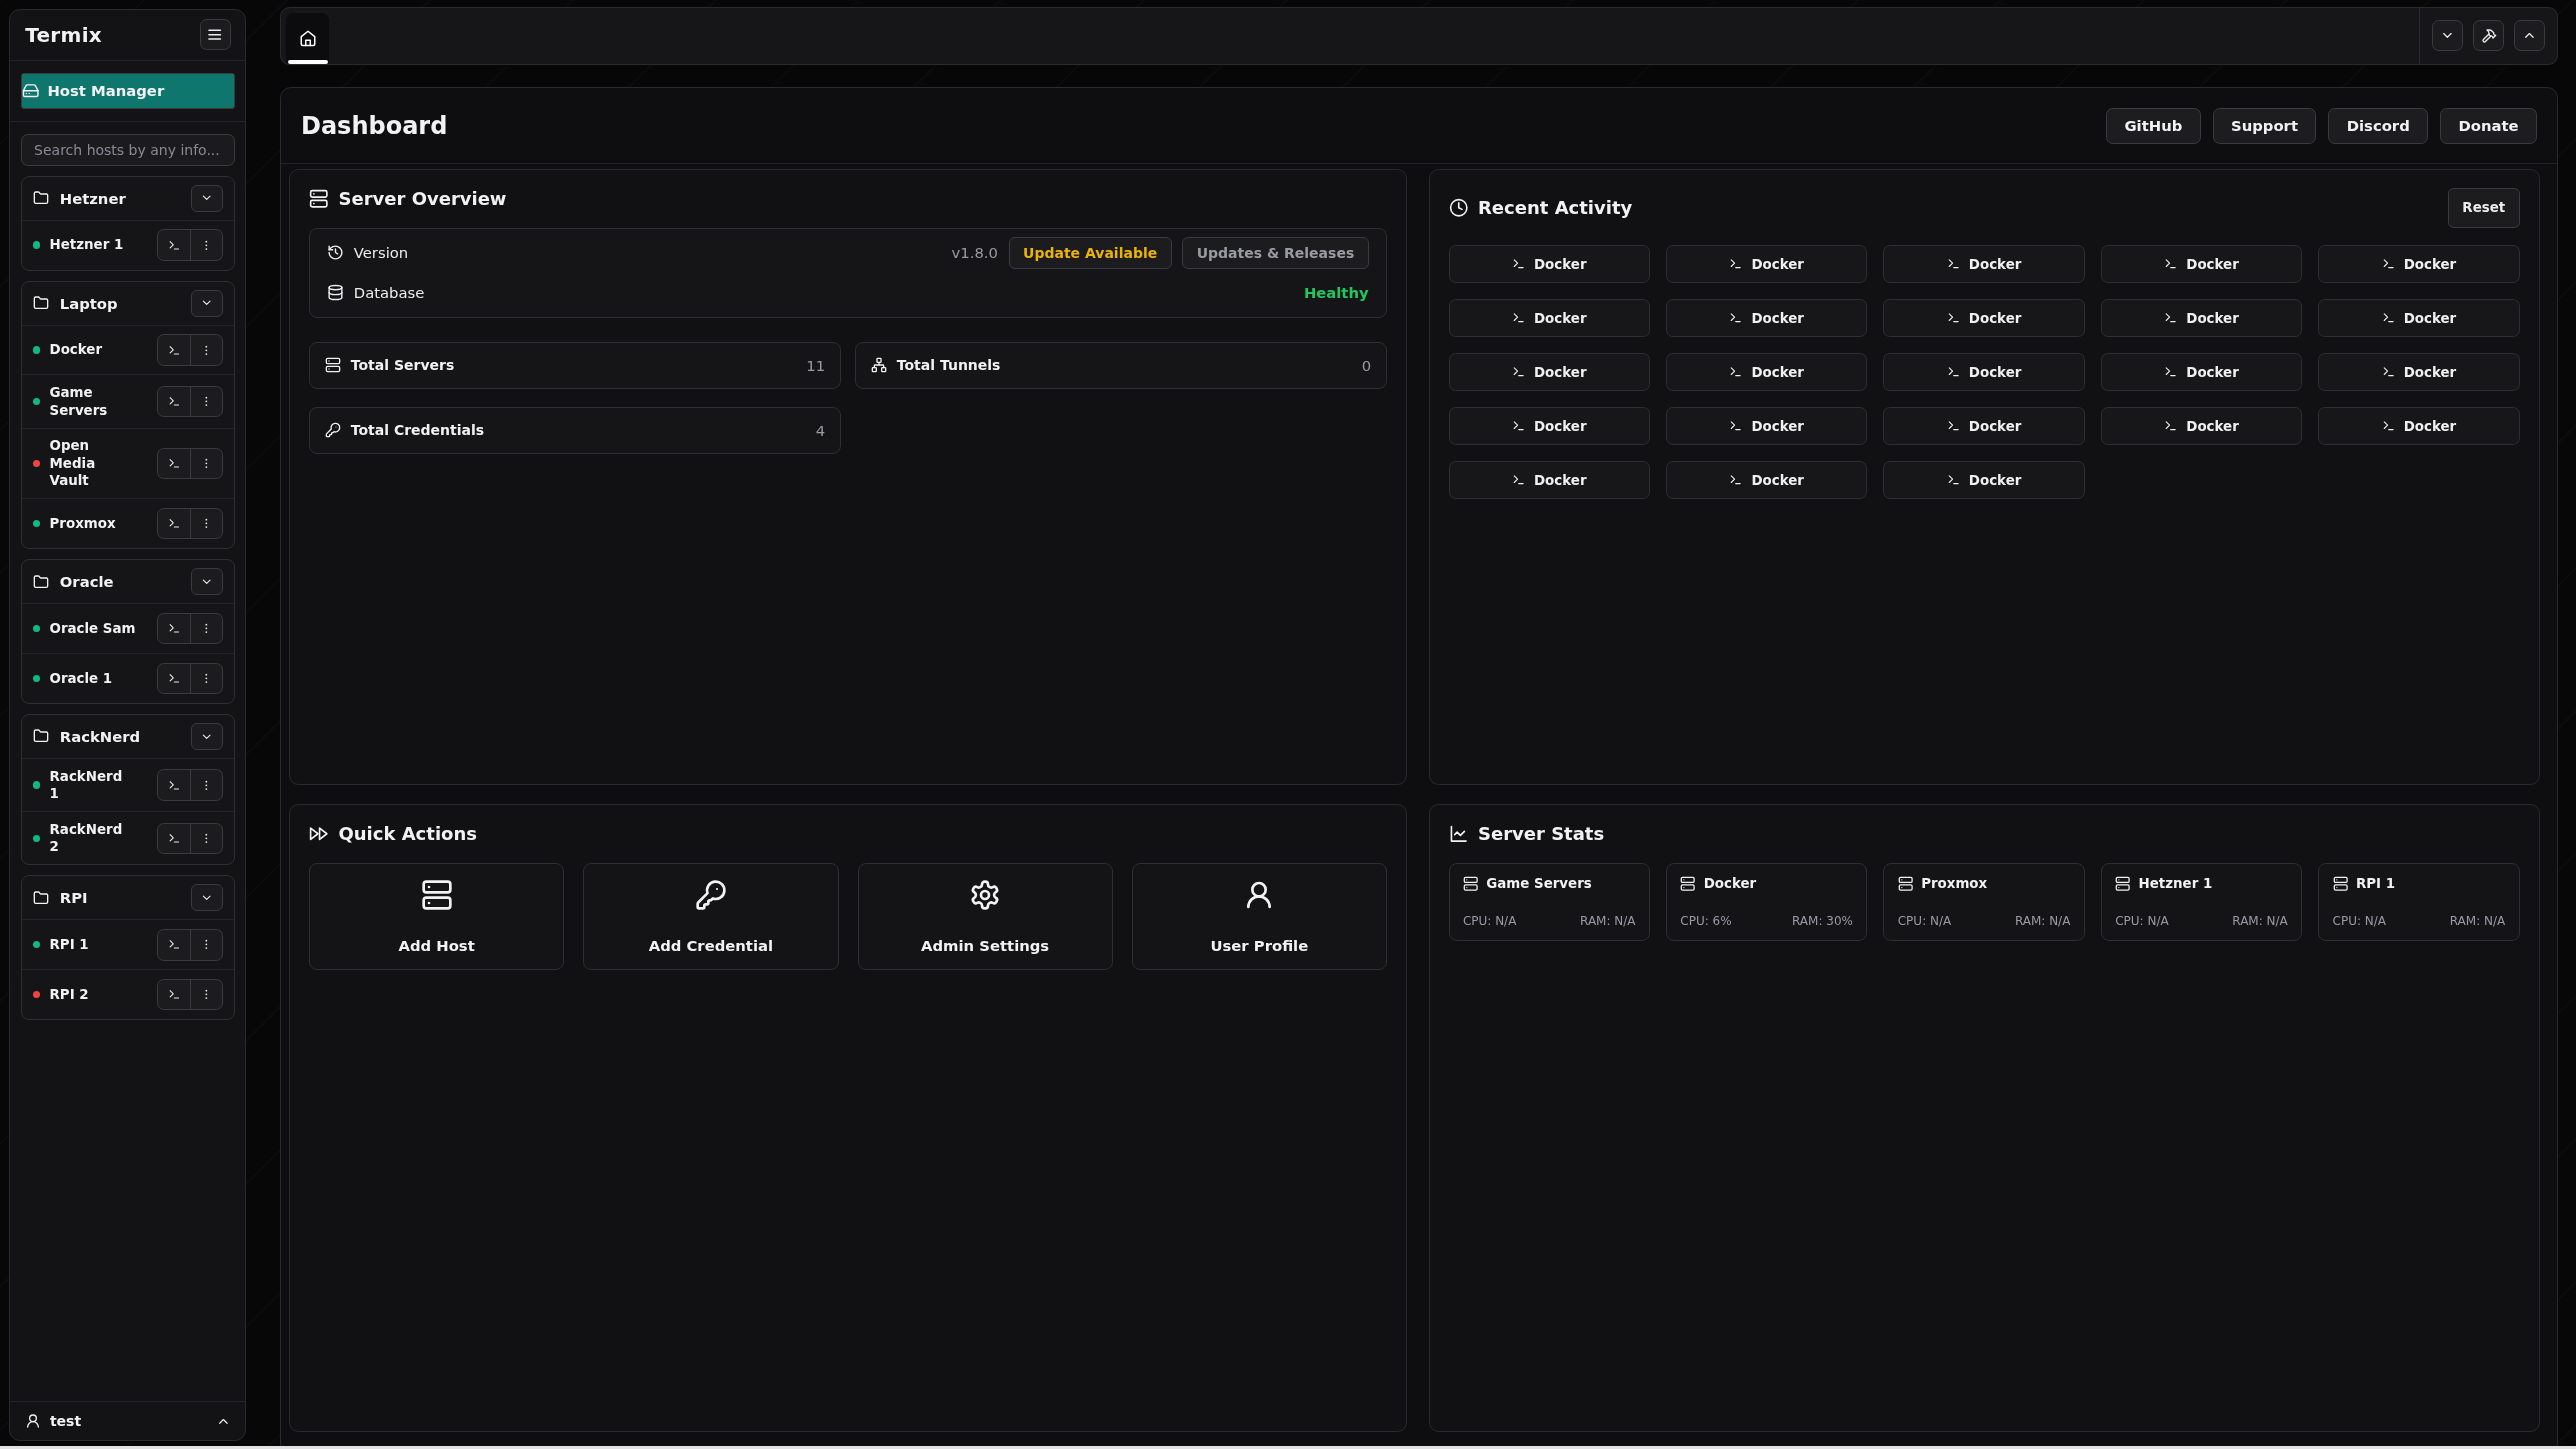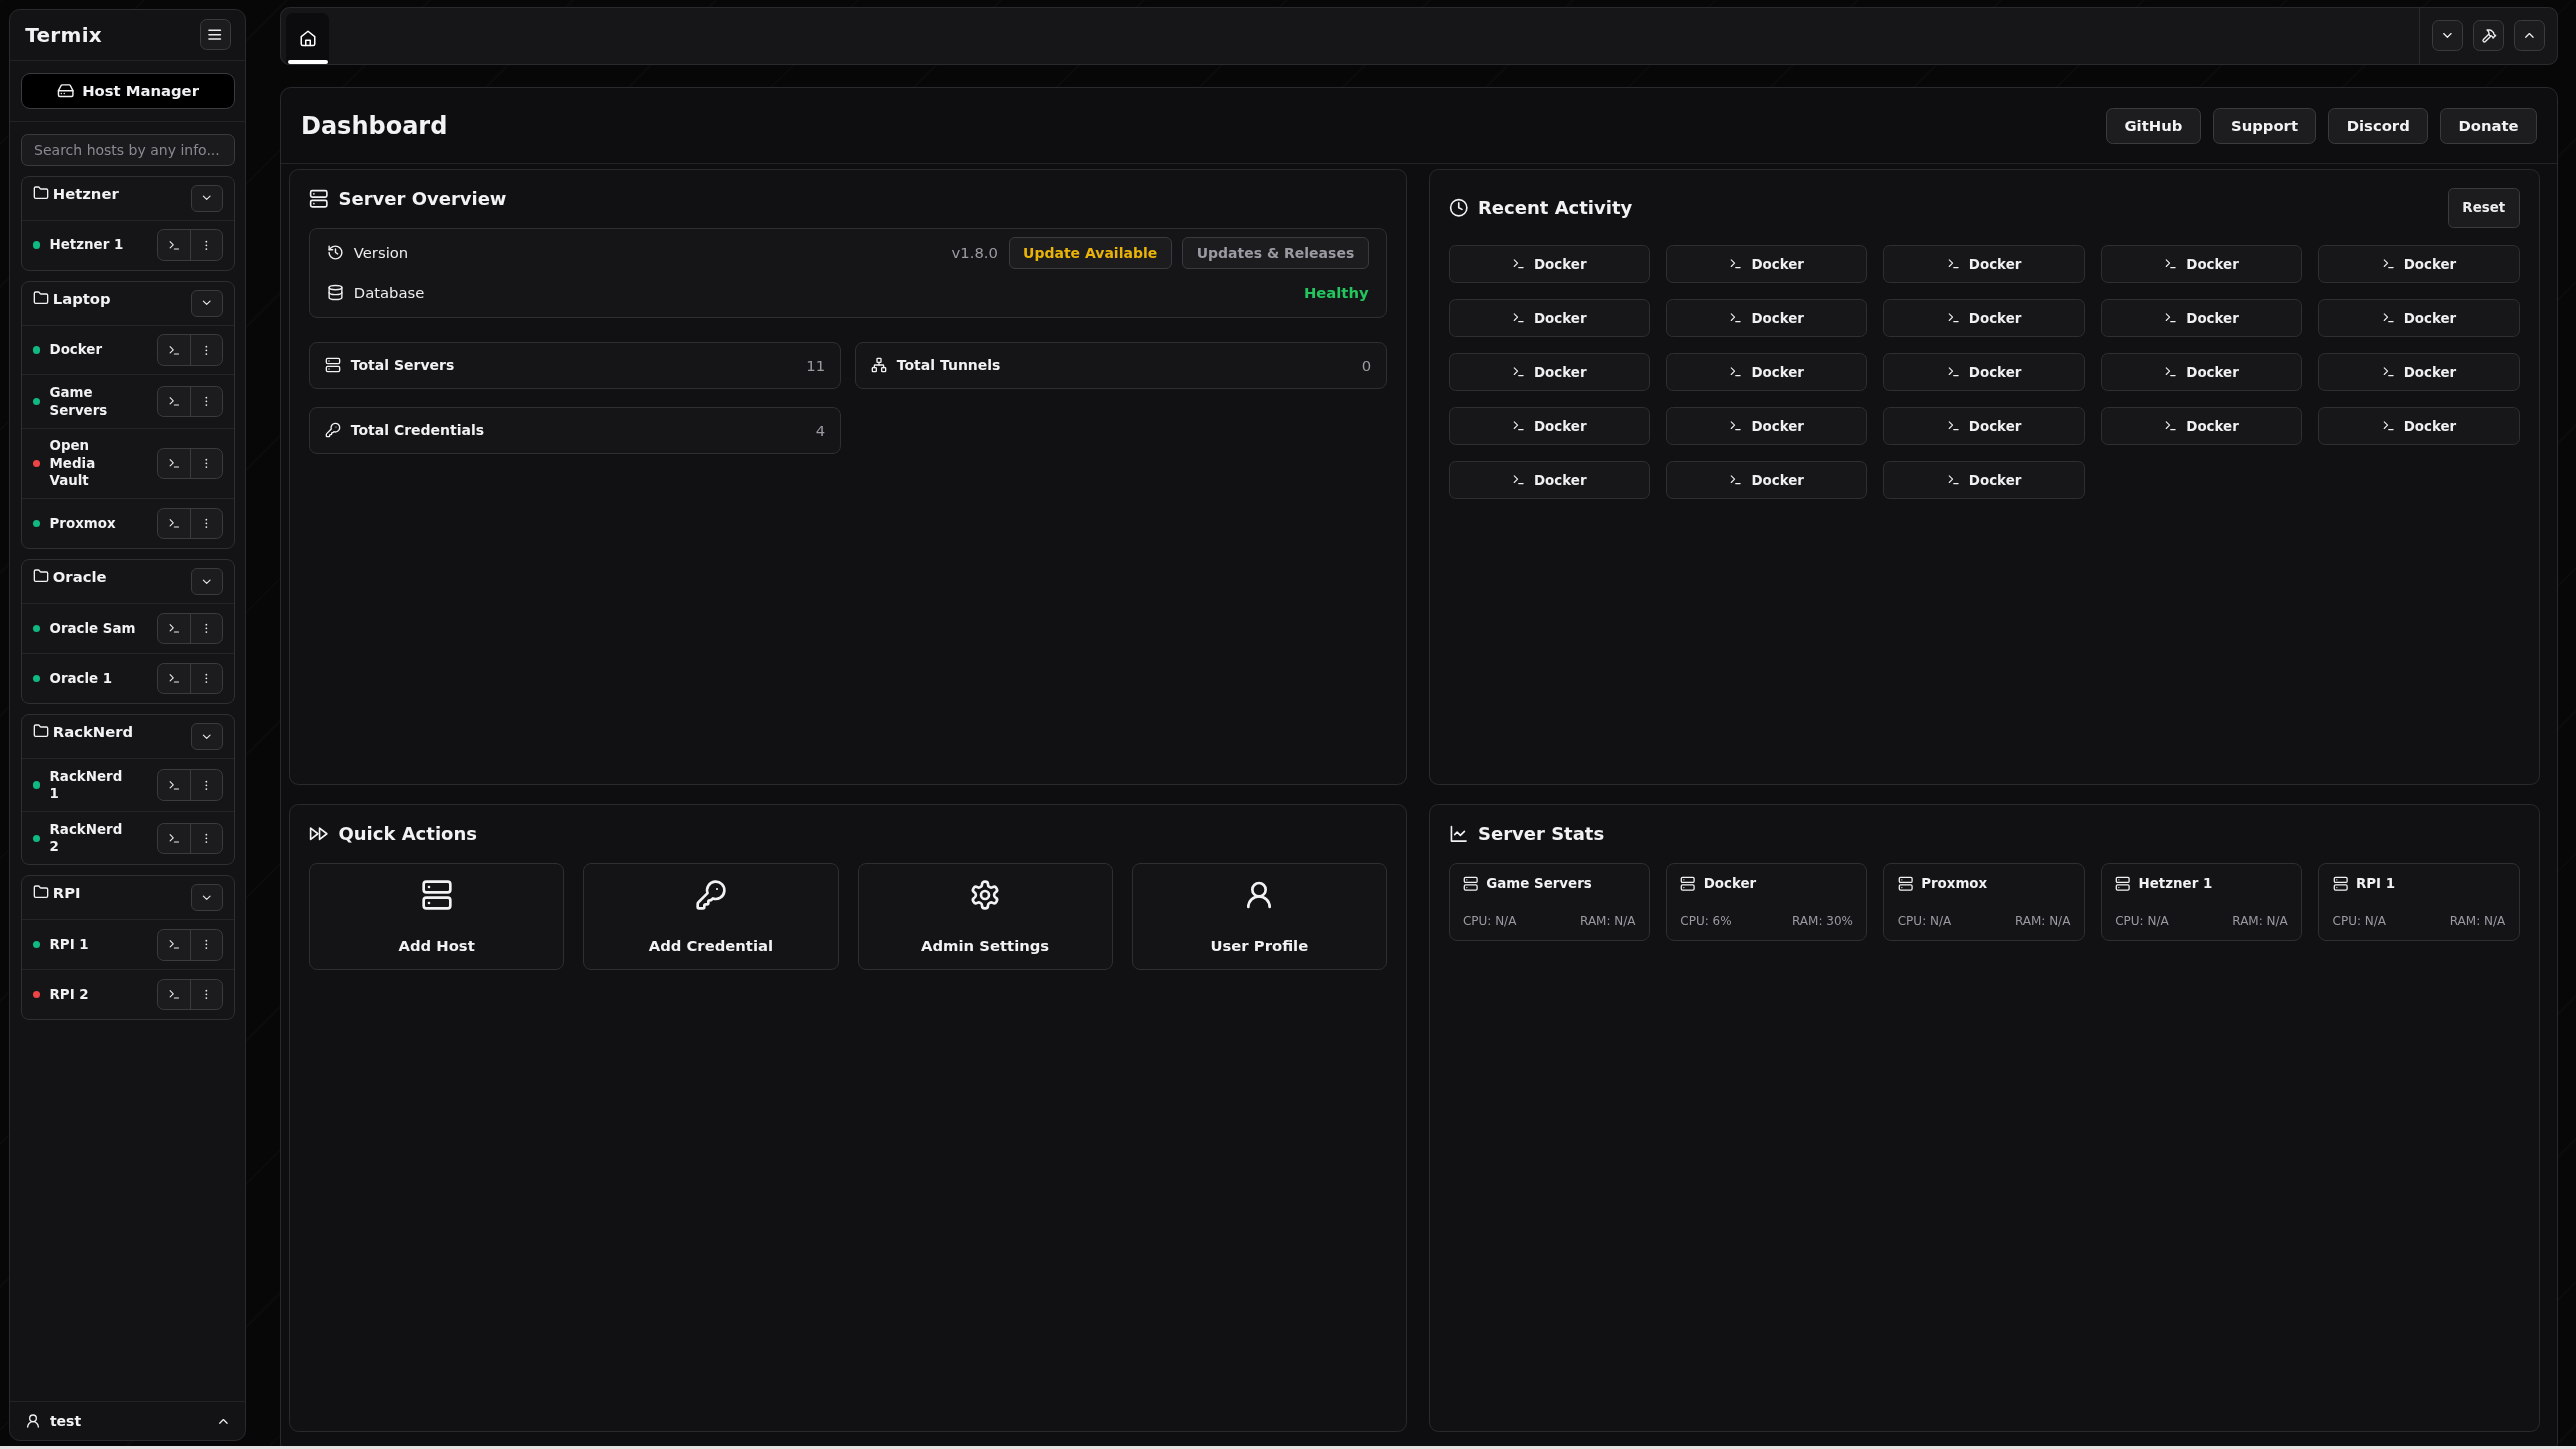--- a/index.html
+++ b/index.html
@@ -22,33 +22,33 @@
   }
   .sb-header { flex:none; height:51px; display:flex; align-items:center; padding:0 14.8px; border-bottom:1.3px solid #232327; }
   .sb-title { font-size:20px; font-weight:700; letter-spacing:0.3px; }
   .icon-btn {
     width:31px; height:31px; border-radius:6.7px; border:1.3px solid #3a3a3f; background:#1c1c1f;
     display:flex; align-items:center; justify-content:center; color:#ececef;
   }
   .sb-header .icon-btn { margin-left:auto; }
   .sb-hostmgr { flex:none; padding:12px 10.7px; border-bottom:1.3px solid #232327; }
   .host-manager-btn {
-    width:100%; height:36px; border-radius:9px; border:1.3px solid #3a3a3f; background:#000000;
-    display:flex; align-items:center; justify-content:center; gap:8px;
+    width:100%; height:36px; border-radius:3px; border:1.3px solid #3a3a3f; background:#0f766e;
+    display:flex; align-items:center; gap:8px;
     font-size:14.8px; font-weight:700; color:#f2f2f4;
   }
   .sb-scroll { flex:1; min-height:0; overflow:hidden; padding:12px 10.7px; display:flex; flex-direction:column; gap:10px; }
   .search-input {
     width:100%; height:32px; flex:none; border-radius:6.7px; border:1.3px solid #3a3a3f; background:#1b1b1e;
     color:#e8e8ea; font-size:14px; padding:0 12px; outline:none;
     font-family:"DejaVu Sans","Liberation Sans",sans-serif;
   }
   .search-input::placeholder { color:#8a8a92; }
   .group { flex:none; border:1.3px solid #2e2e33; border-radius:8px; background:#151518; overflow:hidden; }
-  .group-header { display:flex; align-items:flex-start; gap:4px; padding:8px 10.7px; }
+  .group-header { display:flex; align-items:center; gap:11px; padding:8px 10.7px; }
   .group-name { font-size:14.8px; font-weight:700; }
   .chev-btn {
     margin-left:auto; width:32px; height:27px; border-radius:6px; border:1.3px solid #3a3a3f; background:#1c1c1f;
     display:flex; align-items:center; justify-content:center; color:#ececef;
   }
   .host-row { border-top:1.3px solid #242429; padding:8.7px 10.7px; display:flex; align-items:center; gap:9.4px; min-height:47px; }
   .dot { width:7.4px; height:7.4px; border-radius:50%; flex:none; }
   .host-name { font-size:13.4px; font-weight:600; max-width:86px; line-height:1.3; }
   .host-controls { margin-left:auto; display:flex; border:1.3px solid #3a3a3f; border-radius:6.7px; background:#1c1c1f; overflow:hidden; }
   .host-controls .cell { width:32px; height:29.5px; display:flex; align-items:center; justify-content:center; color:#ececef; }

